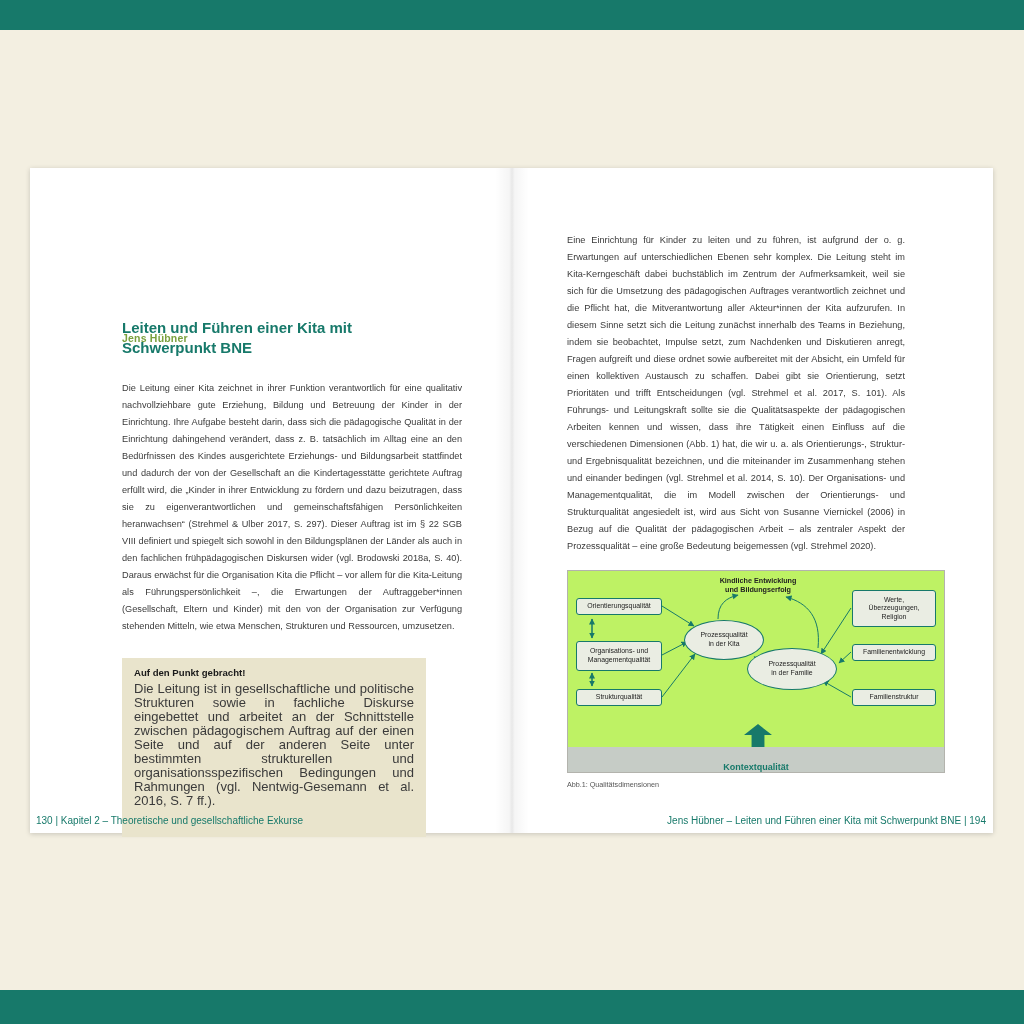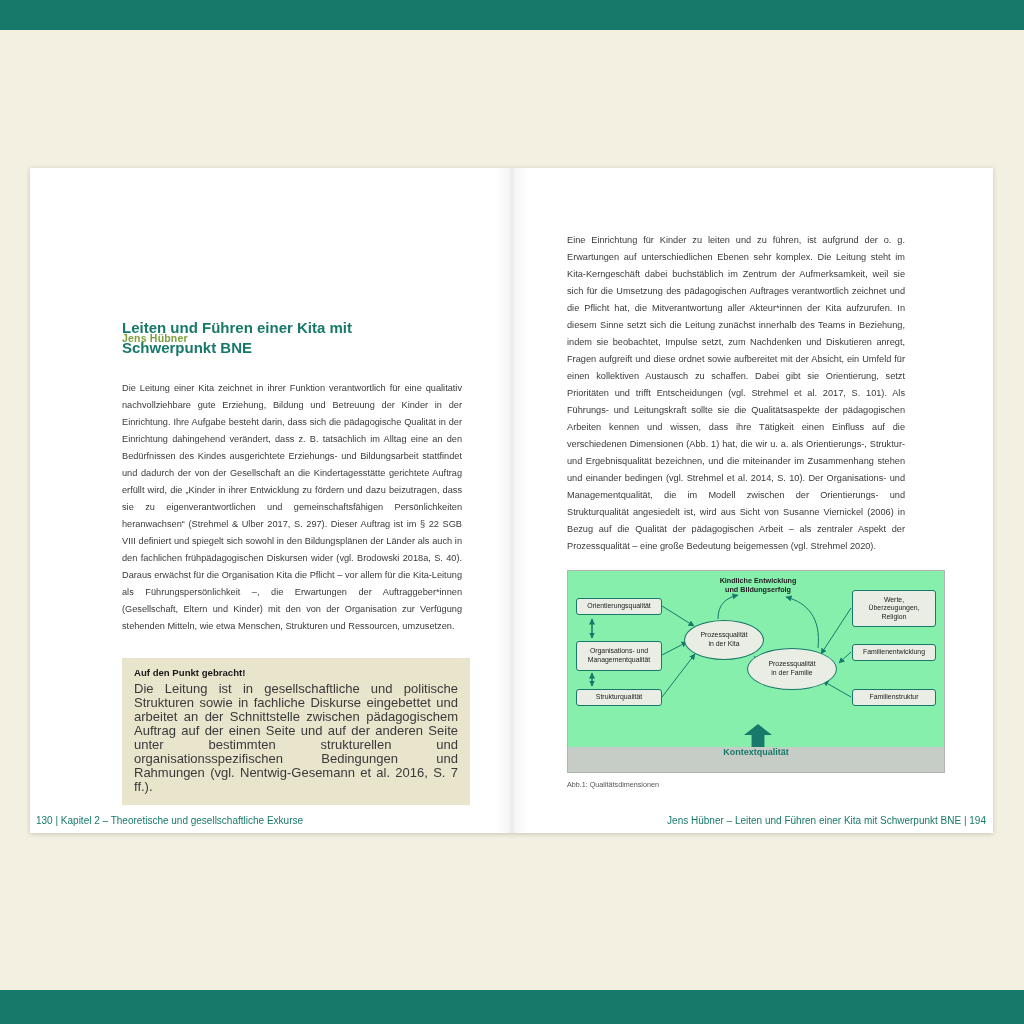--- a/index.html
+++ b/index.html
@@ -14,48 +14,48 @@
   .bar.top{top:0;height:30px;}
   .bar.bottom{bottom:0;height:34px;}
   .spread{position:absolute;left:30px;top:168px;width:963px;height:665px;background:#ffffff;box-shadow:0 1px 5px rgba(0,0,0,.18);}
   .spread::after{content:"";position:absolute;top:0;bottom:0;left:50%;width:34px;transform:translateX(-50%);
     background:linear-gradient(90deg,rgba(0,0,0,0) 0%,rgba(0,0,0,.04) 42%,rgba(0,0,0,.09) 50%,rgba(0,0,0,.04) 58%,rgba(0,0,0,0) 100%);pointer-events:none;}
   .author{position:absolute;left:92px;top:128px;font-size:10.5px;font-weight:bold;color:var(--green);letter-spacing:.2px;margin-top:36px;}
   .title{position:absolute;left:92px;top:150px;width:300px;font-size:15px;font-weight:bold;color:var(--accent);line-height:1.32;}
   .body-text{font-size:9.2px;line-height:17px;color:var(--text);text-align:justify;hyphens:auto;-webkit-hyphens:auto;}
   .body-left{position:absolute;left:92px;top:212px;width:340px;}
   .body-right{position:absolute;left:537px;top:64px;width:338px;}
-  .callout{position:absolute;left:92px;top:490px;width:348px;background:var(--calloutBg);padding:9px 12px 11px 12px;}
+  .callout{position:absolute;left:92px;top:490px;width:304px;background:var(--calloutBg);padding:9px 12px 29px 12px;}
   .callout-title{font-size:9.6px;font-weight:bold;color:#1a1a1a;margin-bottom:4px;}
   .callout-body{font-size:13px;line-height:14px;color:var(--text);text-align:justify;hyphens:auto;}
   .footer{position:absolute;top:647px;font-size:10px;color:var(--accent);}
   .footer-left{left:6px;}
   .footer-right{right:7px;text-align:right;}
   
-  .figure{position:absolute;left:537px;top:402px;width:378px;height:203px;background:#86efac;border:1px solid #b3b3ad;}
+  .figure{position:absolute;left:537px;top:402px;width:378px;height:203px;background:#bef264;border:1px solid #b3b3ad;}
   .fig-arrows{position:absolute;left:0;top:0;pointer-events:none;}
   .fig-title{position:absolute;left:119px;top:5px;width:142px;text-align:center;font-size:7.2px;font-weight:bold;color:#222;white-space:pre-line;line-height:1.3;}
   .qbox{position:absolute;background:var(--boxBg);border:1px solid var(--accent);border-radius:3px;
     display:flex;align-items:center;justify-content:center;text-align:center;font-size:6.9px;line-height:1.25;
     color:#222;white-space:pre-line;padding:1px 2px;}
   .b1{left:8px;top:27px;width:86px;height:17px;}
   .b2{left:8px;top:70px;width:86px;height:30px;}
   .b3{left:8px;top:118px;width:86px;height:17px;}
   .r1{left:284px;top:19px;width:84px;height:37px;}
   .r2{left:284px;top:73px;width:84px;height:17px;}
   .r3{left:284px;top:118px;width:84px;height:17px;}
   .ellipse{position:absolute;background:var(--boxBg);border:1px solid var(--accent);border-radius:50%;
     display:flex;align-items:center;justify-content:center;text-align:center;font-size:6.9px;line-height:1.25;
     color:#222;white-space:pre-line;}
   .e1{left:116px;top:49px;width:80px;height:40px;}
   .e2{left:179px;top:77px;width:90px;height:42px;}
   .block-arrow{position:absolute;left:176px;top:153px;width:28px;height:25px;background:var(--accent);
     clip-path:polygon(50% 0,100% 44%,73% 44%,73% 100%,27% 100%,27% 44%,0 44%);}
   .context-bar{position:absolute;left:0;right:0;bottom:0;height:25px;background:var(--barBg);
-    display:flex;align-items:flex-start;justify-content:center;}
+    display:flex;align-items:flex-end;justify-content:center;}
   .context-bar span{font-size:9px;font-weight:bold;color:var(--accent);}
   .caption{position:absolute;left:537px;top:612px;font-size:7.2px;color:#555;}
 </style>
 </head>
 <body>
 
 <div class="stage">
   <div class="bar top"></div>
 
   <div class="spread">

